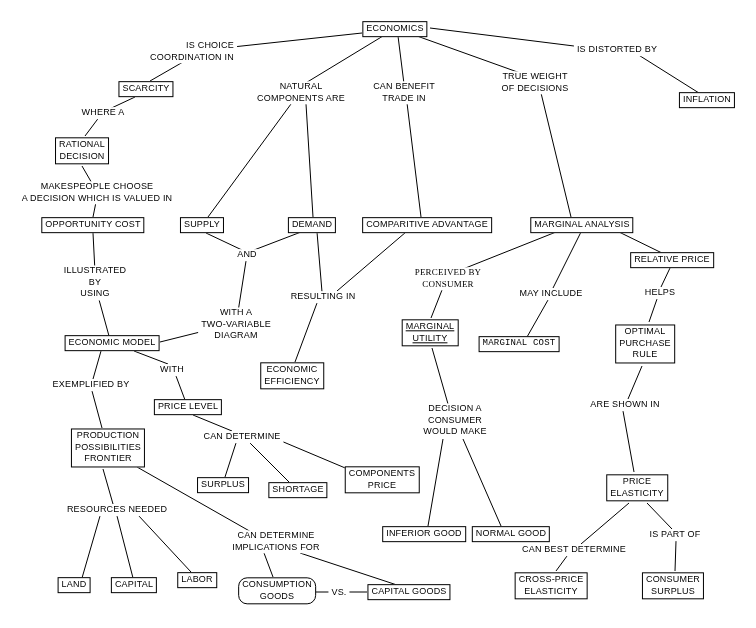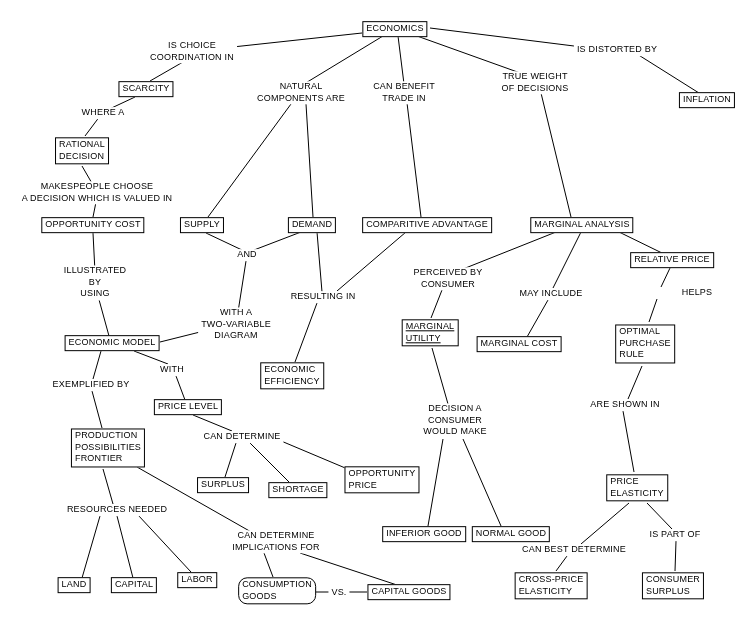--- a/index.html
+++ b/index.html
@@ -13,20 +13,21 @@
   #edges-layer { position:absolute; left:0; top:0; width:756px; height:628px; }
   #edges-layer line { stroke:#000; stroke-width:1; }
   .node {
     position:absolute;
     transform:translate(-50%,-50%);
     background:#fff;
     border:1px solid #000;
     padding:1px 3px;
     font-size:9px;
     line-height:1.3;
+    text-align:center;
     white-space:pre-line;
     color:#000;
     z-index:2;
     letter-spacing:0.2px;
   }
   .edge-label {
     position:absolute;
     transform:translate(-50%,-50%);
     background:#fff;
     padding:0 3px;
@@ -108,73 +109,73 @@
 DECISION</div>
     <div class="node" style="left: 93px; top: 225px;">OPPORTUNITY COST</div>
     <div class="node" style="left: 202px; top: 225px;">SUPPLY</div>
     <div class="node" style="left: 312px; top: 225px;">DEMAND</div>
     <div class="node" style="left: 427px; top: 225px;">COMPARITIVE ADVANTAGE</div>
     <div class="node" style="left: 582px; top: 225px;">MARGINAL ANALYSIS</div>
     <div class="node" style="left: 707px; top: 100px;">INFLATION</div>
     <div class="node" style="left: 672px; top: 260px;">RELATIVE PRICE</div>
     <div class="node" style="left: 430px; top: 333px; text-decoration: underline;">MARGINAL
 UTILITY</div>
-    <div class="node" style="left: 519px; top: 344px;">MARGINAL COST</div>
+    <div class="node" style="left: 519px; top: 344px; font-family: Liberation Mono, monospace;">MARGINAL COST</div>
     <div class="node" style="left: 645px; top: 344px;">OPTIMAL
 PURCHASE
 RULE</div>
     <div class="node" style="left: 112px; top: 343px;">ECONOMIC MODEL</div>
     <div class="node" style="left: 292px; top: 376px;">ECONOMIC
 EFFICIENCY</div>
     <div class="node" style="left: 188px; top: 407px;">PRICE LEVEL</div>
     <div class="node" style="left: 108px; top: 448px;">PRODUCTION
 POSSIBILITIES
 FRONTIER</div>
     <div class="node" style="left: 223px; top: 485px;">SURPLUS</div>
     <div class="node" style="left: 298px; top: 490px;">SHORTAGE</div>
-    <div class="node" style="left: 382px; top: 480px;">OPPORTUNITY
+    <div class="node" style="left: 382px; top: 480px;">COMPONENTS
 PRICE</div>
     <div class="node" style="left: 637px; top: 488px;">PRICE
 ELASTICITY</div>
     <div class="node" style="left: 424px; top: 534px;">INFERIOR GOOD</div>
     <div class="node" style="left: 511px; top: 534px;">NORMAL GOOD</div>
     <div class="node" style="left: 74px; top: 585px;">LAND</div>
     <div class="node" style="left: 134px; top: 585px;">CAPITAL</div>
     <div class="node" style="left: 197px; top: 580px;">LABOR</div>
     <div class="node" style="left: 277px; top: 591px; border-radius: 9px;">CONSUMPTION
 GOODS</div>
     <div class="node" style="left: 409px; top: 592px;">CAPITAL GOODS</div>
     <div class="node" style="left: 551px; top: 586px;">CROSS-PRICE
 ELASTICITY</div>
     <div class="node" style="left: 673px; top: 586px;">CONSUMER
 SURPLUS</div>
-    <div class="edge-label" style="left: 192px; top: 52px;">IS CHOICE
+    <div class="edge-label" style="left: 192px; top: 52px; text-align: right;">IS CHOICE
 COORDINATION IN</div>
     <div class="edge-label" style="left: 617px; top: 50px;">IS DISTORTED BY</div>
     <div class="edge-label" style="left: 301px; top: 93px;">NATURAL
 COMPONENTS ARE</div>
     <div class="edge-label" style="left: 404px; top: 93px;">CAN BENEFIT
 TRADE IN</div>
     <div class="edge-label" style="left: 535px; top: 83px;">TRUE WEIGHT
 OF DECISIONS</div>
     <div class="edge-label" style="left: 103px; top: 113px;">WHERE A</div>
     <div class="edge-label" style="left: 97px; top: 193px;">MAKESPEOPLE CHOOSE
 A DECISION WHICH IS VALUED IN</div>
     <div class="edge-label" style="left: 247px; top: 255px;">AND</div>
     <div class="edge-label" style="left: 236px; top: 325px;">WITH A
 TWO-VARIABLE
 DIAGRAM</div>
     <div class="edge-label" style="left: 95px; top: 283px;">ILLUSTRATED
 BY
 USING</div>
     <div class="edge-label" style="left: 323px; top: 297px;">RESULTING IN</div>
-    <div class="edge-label" style="left: 448px; top: 279px;">PERCEIVED BY
+    <div class="edge-label" style="left: 448px; top: 279px; font-family: Liberation Serif, serif;">PERCEIVED BY
 CONSUMER</div>
     <div class="edge-label" style="left: 551px; top: 294px;">MAY INCLUDE</div>
-    <div class="edge-label" style="left: 660px; top: 293px; margin-left: 37px;">HELPS</div>
+    <div class="edge-label" style="left: 660px; top: 293px;">HELPS</div>
     <div class="edge-label" style="left: 172px; top: 370px;">WITH</div>
     <div class="edge-label" style="left: 91px; top: 385px;">EXEMPLIFIED BY</div>
     <div class="edge-label" style="left: 242px; top: 437px;">CAN DETERMINE</div>
     <div class="edge-label" style="left: 455px; top: 421px;">DECISION A
 CONSUMER
 WOULD MAKE</div>
     <div class="edge-label" style="left: 625px; top: 405px;">ARE SHOWN IN</div>
     <div class="edge-label" style="left: 117px; top: 510px;">RESOURCES NEEDED</div>
     <div class="edge-label" style="left: 276px; top: 542px;">CAN DETERMINE
 IMPLICATIONS FOR</div>

